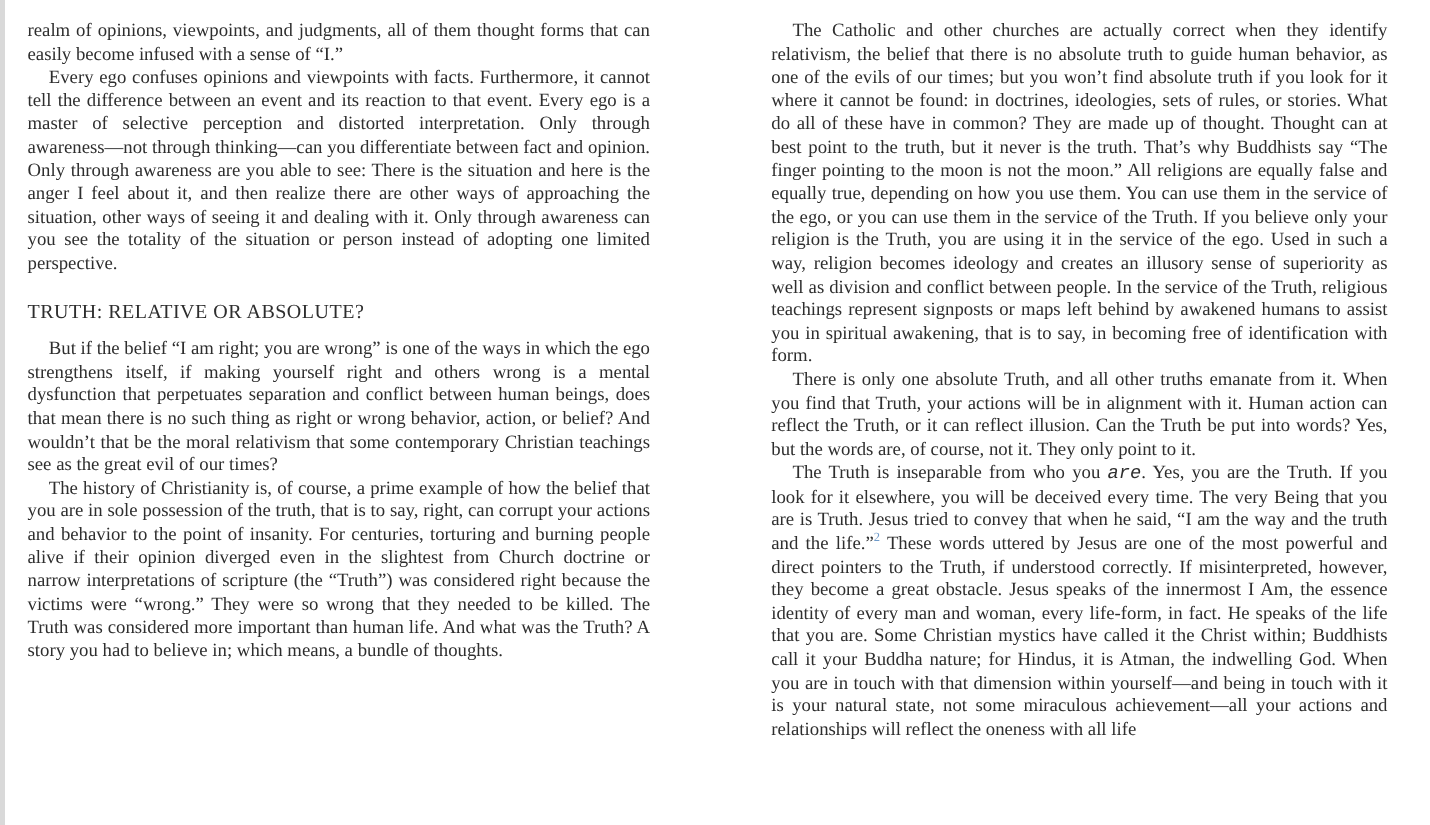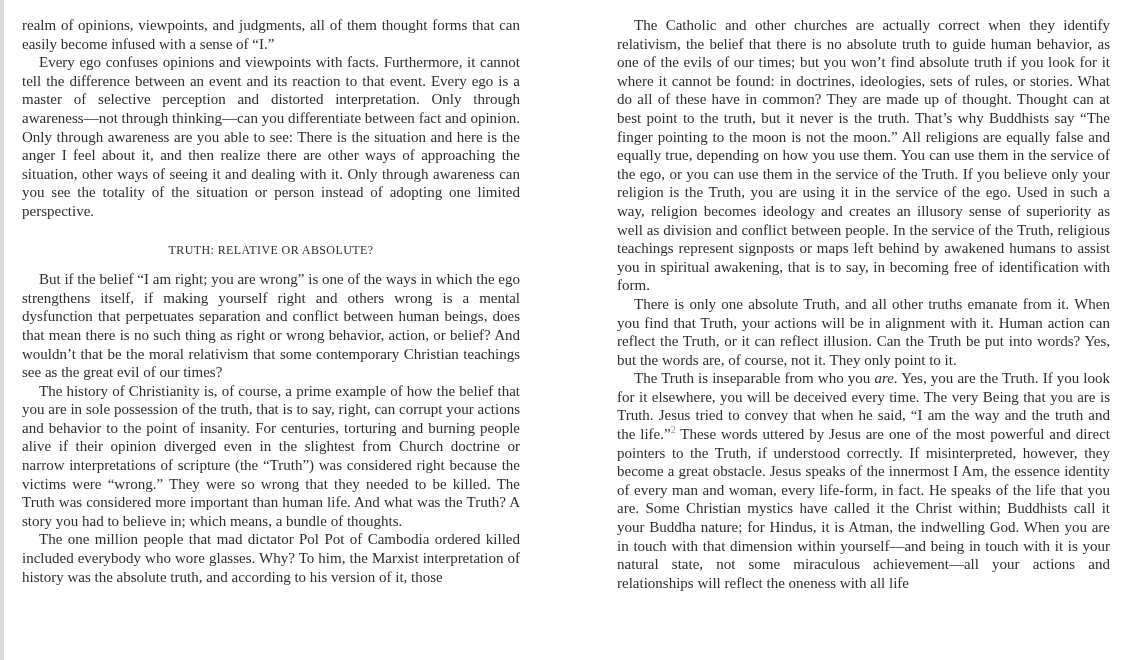--- a/index.html
+++ b/index.html
@@ -36,48 +36,47 @@
     text-align: justify;
   }
   .col.left  { width: 498px; }
   .col.right { width: 493px; }
   .para {
     margin: 0;
     text-indent: 0;
   }
   .para.indent { text-indent: 17px; }
   .section-heading {
-    font-size: 12px;
+    font-size: 16px;
     font-weight: normal;
-    text-align: center;
+    text-align: left;
     letter-spacing: 0.4px;
     margin: 20px 0 11px 0;
   }
   .footnote-ref {
     color: var(--footnote-color, #6f9bcb);
     font-size: 10px;
     line-height: 0;
     vertical-align: super;
     cursor: pointer;
   }
-  em { font-style: italic; }
+  em { font-style: italic; font-family: Liberation Mono, monospace; }
 </style>
 </head>
 <body>
 
 <div class="page" style="--page-bg: #ffffff; --text-color: #2e2e2e; --edge-color: #d9d9d9; --footnote-color: #6f9bcb;">
   <div class="edge-strip"></div>
   <div class="spread">
     <div class="col left">
         <p class="para"><span>realm of opinions, viewpoints, and judgments, all of them thought forms that can easily become infused with a sense of “I.”</span></p>
         <p class="para indent"><span>Every ego confuses opinions and viewpoints with facts. Furthermore, it cannot tell the difference between an event and its reaction to that event. Every ego is a master of selective perception and distorted interpretation. Only through awareness—not through thinking—can you differentiate between fact and opinion. Only through awareness are you able to see: There is the situation and here is the anger I feel about it, and then realize there are other ways of approaching the situation, other ways of seeing it and dealing with it. Only through awareness can you see the totality of the situation or person instead of adopting one limited perspective.</span></p>
         <h2 class="section-heading">TRUTH: RELATIVE OR ABSOLUTE?</h2>
         <p class="para indent"><span>But if the belief “I am right; you are wrong” is one of the ways in which the ego strengthens itself, if making yourself right and others wrong is a mental dysfunction that perpetuates separation and conflict between human beings, does that mean there is no such thing as right or wrong behavior, action, or belief? And wouldn’t that be the moral relativism that some contemporary Christian teachings see as the great evil of our times?</span></p>
         <p class="para indent"><span>The history of Christianity is, of course, a prime example of how the belief that you are in sole possession of the truth, that is to say, right, can corrupt your actions and behavior to the point of insanity. For centuries, torturing and burning people alive if their opinion diverged even in the slightest from Church doctrine or narrow interpretations of scripture (the “Truth”) was considered right because the victims were “wrong.” They were so wrong that they needed to be killed. The Truth was considered more important than human life. And what was the Truth? A story you had to believe in; which means, a bundle of thoughts.</span></p>
-        <p class="para indent"><span>The one million people that mad dictator Pol Pot of Cambodia ordered killed included everybody who wore glasses. Why? To him, the Marxist interpretation of history was the absolute truth, and according to his version of it, those</span></p>
       </div>
     <div class="col right">
         <p class="para indent"><span>The Catholic and other churches are actually correct when they identify relativism, the belief that there is no absolute truth to guide human behavior, as one of the evils of our times; but you won’t find absolute truth if you look for it where it cannot be found: in doctrines, ideologies, sets of rules, or stories. What do all of these have in common? They are made up of thought. Thought can at best point to the truth, but it never is the truth. That’s why Buddhists say “The finger pointing to the moon is not the moon.” All religions are equally false and equally true, depending on how you use them. You can use them in the service of the ego, or you can use them in the service of the Truth. If you believe only your religion is the Truth, you are using it in the service of the ego. Used in such a way, religion becomes ideology and creates an illusory sense of superiority as well as division and conflict between people. In the service of the Truth, religious teachings represent signposts or maps left behind by awakened humans to assist you in spiritual awakening, that is to say, in becoming free of identification with form.</span></p>
         <p class="para indent"><span>There is only one absolute Truth, and all other truths emanate from it. When you find that Truth, your actions will be in alignment with it. Human action can reflect the Truth, or it can reflect illusion. Can the Truth be put into words? Yes, but the words are, of course, not it. They only point to it.</span></p>
         <p class="para indent"><span>The Truth is inseparable from who you </span><em>are</em><span>. Yes, you are the Truth. If you look for it elsewhere, you will be deceived every time. The very Being that you are is Truth. Jesus tried to convey that when he said, “I am the way and the truth and the life.”</span><sup class="footnote-ref">2</sup><span> These words uttered by Jesus are one of the most powerful and direct pointers to the Truth, if understood correctly. If misinterpreted, however, they become a great obstacle. Jesus speaks of the innermost I Am, the essence identity of every man and woman, every life-form, in fact. He speaks of the life that you are. Some Christian mystics have called it the Christ within; Buddhists call it your Buddha nature; for Hindus, it is Atman, the indwelling God. When you are in touch with that dimension within yourself—and being in touch with it is your natural state, not some miraculous achievement—all your actions and relationships will reflect the oneness with all life</span></p>
       </div>
   </div>
 </div>
 
 </body></html>

